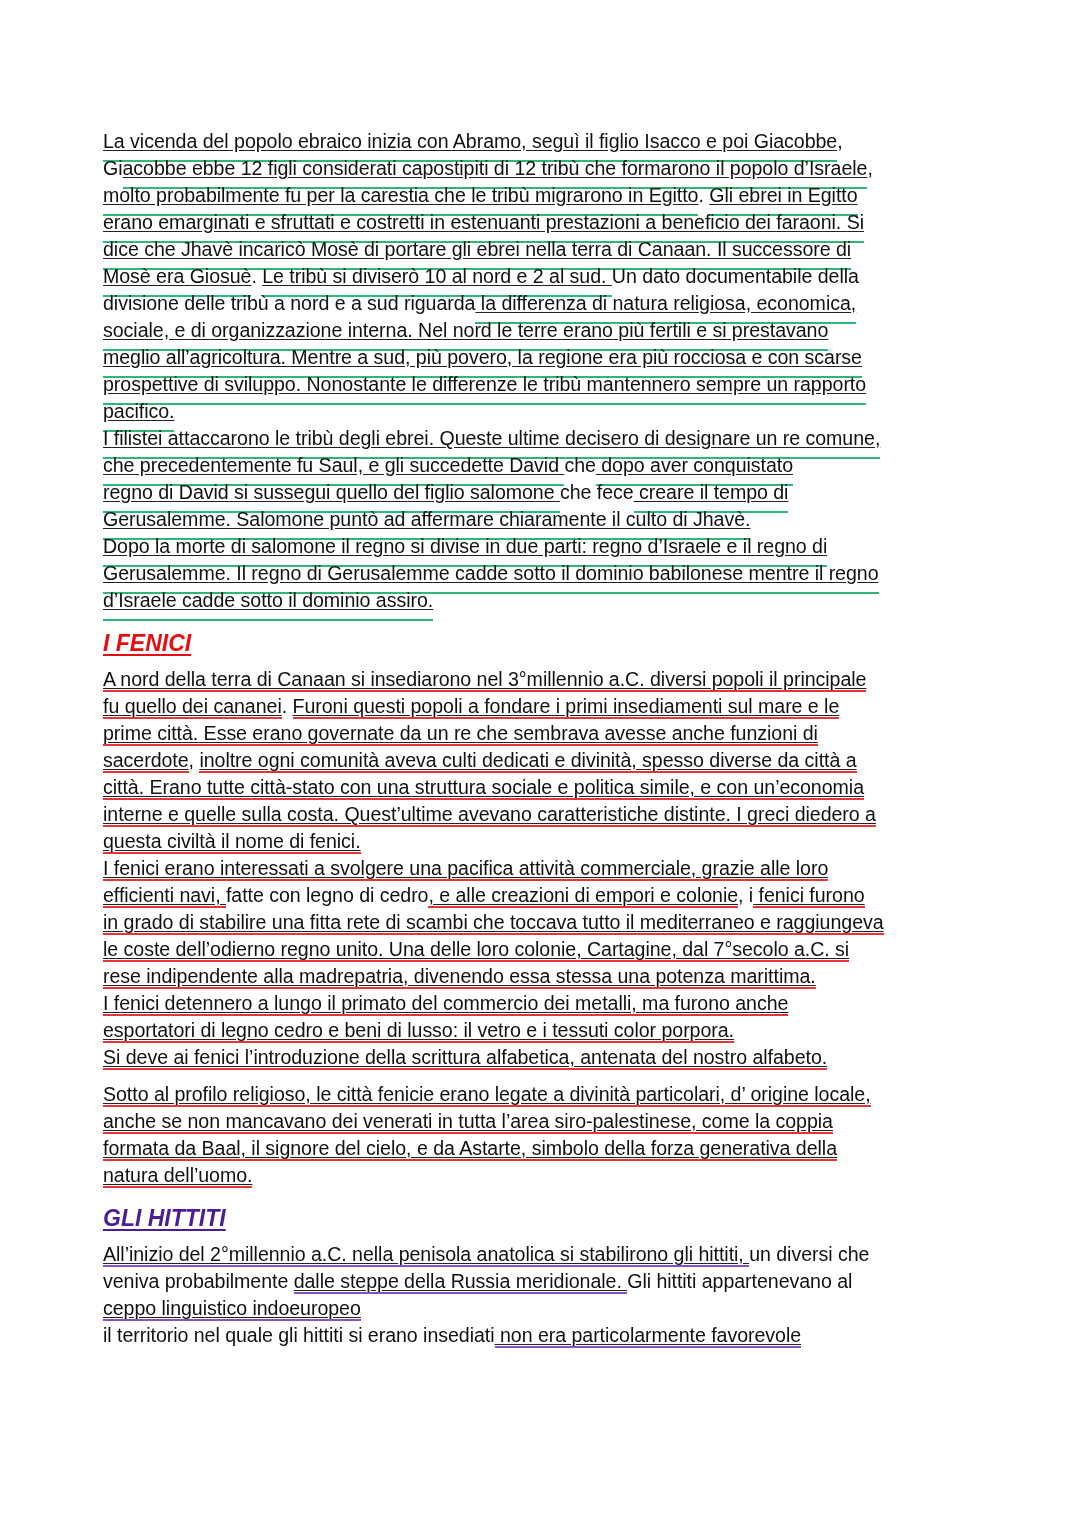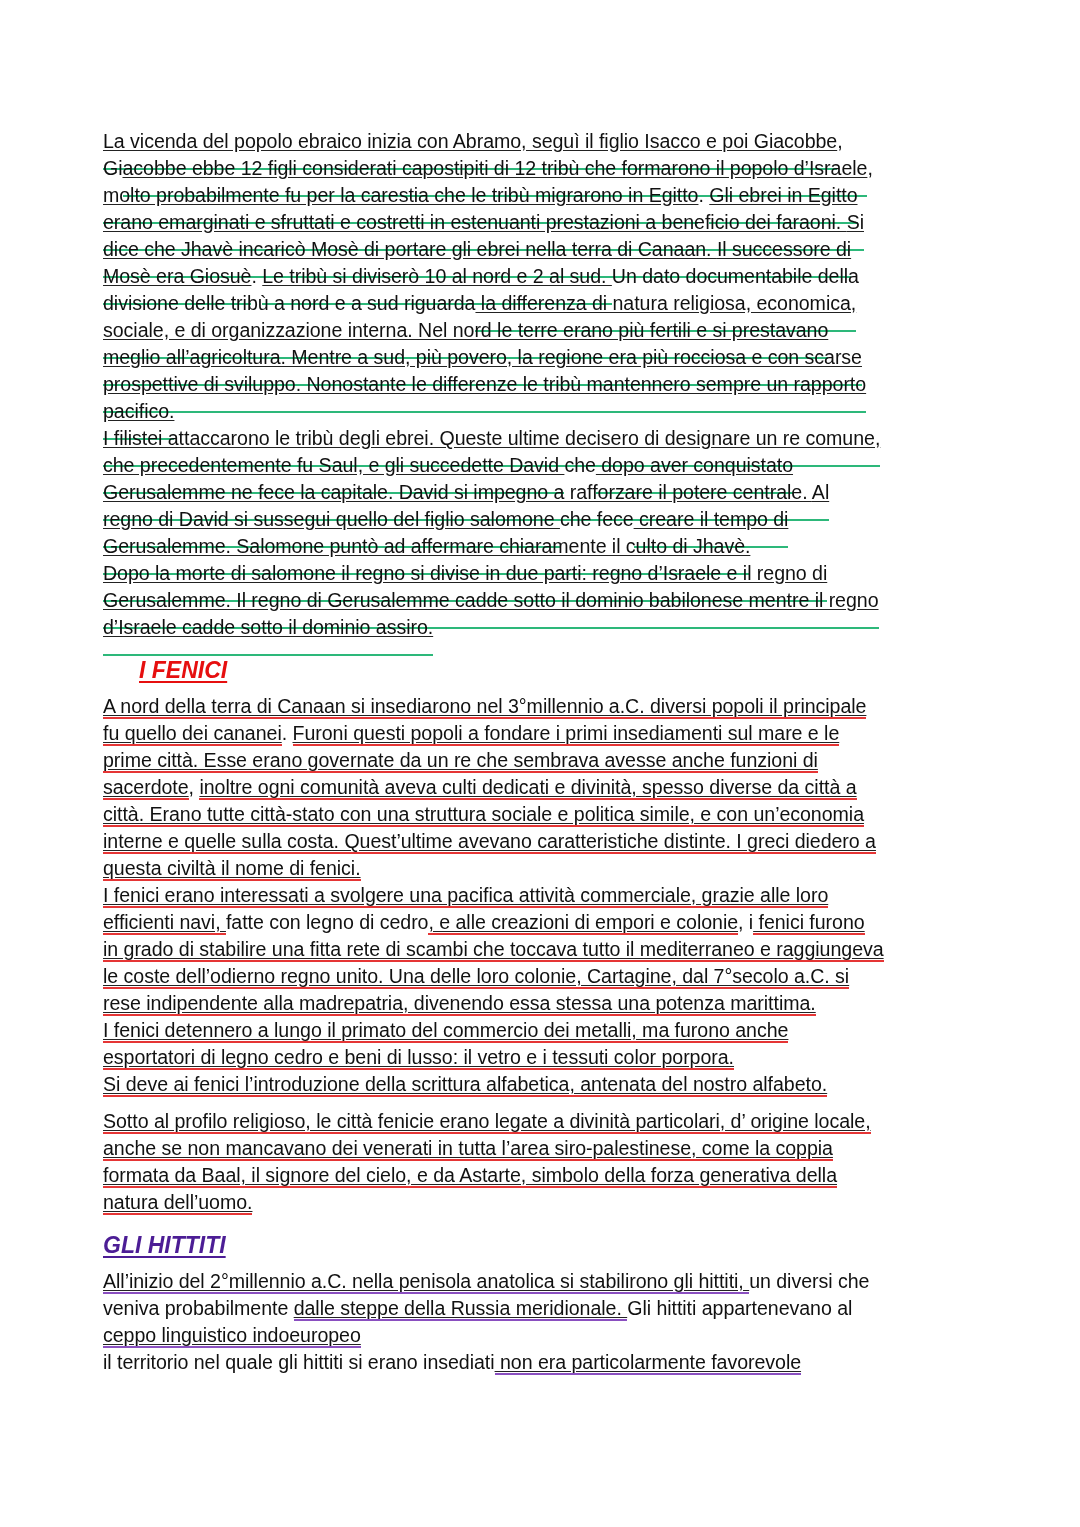--- a/index.html
+++ b/index.html
@@ -8,30 +8,30 @@
       font-family: "Liberation Sans", "DejaVu Sans", sans-serif;
       color: #111111;
     }
     .page { position: absolute; left: 103px; top: 128px; width: 880px; }
     .line {
       font-size: 19.6px; line-height: 27px; height: 27px;
       white-space: nowrap; letter-spacing: -0.05px;
     }
     .seg { }
     .u-green { text-decoration: underline; text-decoration-color: #222; text-underline-offset: 2px;
-      box-shadow: 0 3px 0 -0px transparent; border-bottom: 2px solid #2db87a; padding-bottom: 16px; }
+      box-shadow: 0 3px 0 -0px transparent; border-bottom: 2px solid #2db87a; padding-bottom: 8px; }
     .u-red { text-decoration: underline; text-decoration-color: #222; text-underline-offset: 2px;
       border-bottom: 2px solid #e53535; text-align: center; }
     .u-purple { text-decoration: underline; text-decoration-color: #222; text-underline-offset: 2px;
       border-bottom: 2px solid #8a4fc0; }
     .heading {
       font-size: 23px; font-weight: bold; font-style: italic; text-decoration: underline;
       text-underline-offset: 3px; height: 46px; line-height: 46px; margin-top: 6px;
     }
-    .heading.red { color: #e60f0f; margin-left: 36px; }
+    .heading.red { color: #e60f0f; }
     .heading.purple { color: #4c1d95; }
     .para-gap { height: 10px; }
   </style>
 </head>
 <body>
 
 <div class="page">
   <div id="sec-ebrei">
       <div class="line"><span class="seg u-green">La vicenda del popolo ebraico inizia con Abramo, seguì il figlio Isacco e poi Giacobbe</span><span class="seg">,</span></div>
       <div class="line"><span class="seg">Gi</span><span class="seg u-green">acobbe ebbe 12 figli considerati capostipiti di 12 tribù che formarono il popolo d’Israele</span><span class="seg">,</span></div>
@@ -39,21 +39,20 @@
       <div class="line"><span class="seg u-green">erano emarginati e sfruttati e costretti in estenuanti prestazioni a beneficio dei faraoni. </span><span class="seg"> </span><span class="seg u-green">Si</span></div>
       <div class="line"><span class="seg u-green">dice che Jhavè incaricò Mosè di portare gli ebrei nella terra di Canaan. </span><span class="seg u-green">Il successore di</span></div>
       <div class="line"><span class="seg u-green">Mosè era Giosuè</span><span class="seg">. </span><span class="seg u-green">Le tribù si diviserò 10 al nord e 2 al sud. </span><span class="seg">Un dato documentabile della</span></div>
       <div class="line"><span class="seg">divisione delle tribù a nord e a sud riguarda</span><span class="seg u-green"> la differenza di natura religiosa, economica,</span></div>
       <div class="line"><span class="seg u-green">sociale, e di organizzazione interna. Nel nord le terre erano più fertili e si prestavano</span></div>
       <div class="line"><span class="seg u-green">meglio all’agricoltura. Mentre a sud, più povero, la regione era più rocciosa e con scarse</span></div>
       <div class="line"><span class="seg u-green">prospettive di sviluppo. Nonostante le differenze le tribù mantennero sempre un rapporto</span></div>
       <div class="line"><span class="seg u-green">pacifico.</span></div>
       <div class="line"><span class="seg u-green">I filistei attaccarono le tribù degli ebrei. Queste ultime decisero di designare un re comune,</span></div>
       <div class="line"><span class="seg u-green">che precedentemente fu Saul, e gli succedette David </span><span class="seg">che</span><span class="seg u-green"> dopo aver conquistato</span></div>
-      <div class="line"><span class="seg u-green">Gerusalemme ne fece la capitale. David si impegno a rafforzare il potere centrale. </span><span class="seg u-green">Al</span></div>
       <div class="line"><span class="seg u-green">regno di David si sussegui quello del figlio salomone </span><span class="seg">che fece</span><span class="seg u-green"> creare il tempo di</span></div>
       <div class="line"><span class="seg u-green">Gerusalemme. Salomone puntò ad affermare chiaramente il culto di Jhavè.</span></div>
       <div class="line"><span class="seg u-green">Dopo la morte di salomone il regno si divise in due parti: regno d’Israele e il regno di</span></div>
       <div class="line"><span class="seg u-green">Gerusalemme. Il regno di Gerusalemme cadde sotto il dominio babilonese mentre il regno</span></div>
       <div class="line"><span class="seg u-green">d’Israele cadde sotto il dominio assiro.</span></div>
     </div>
 
   <div class="heading red">I FENICI</div>
   <div id="sec-fenici-1">
       <div class="line"><span class="seg u-red">A nord della terra di Canaan si insediarono nel 3°millennio a.C. diversi popoli il principale</span></div>

